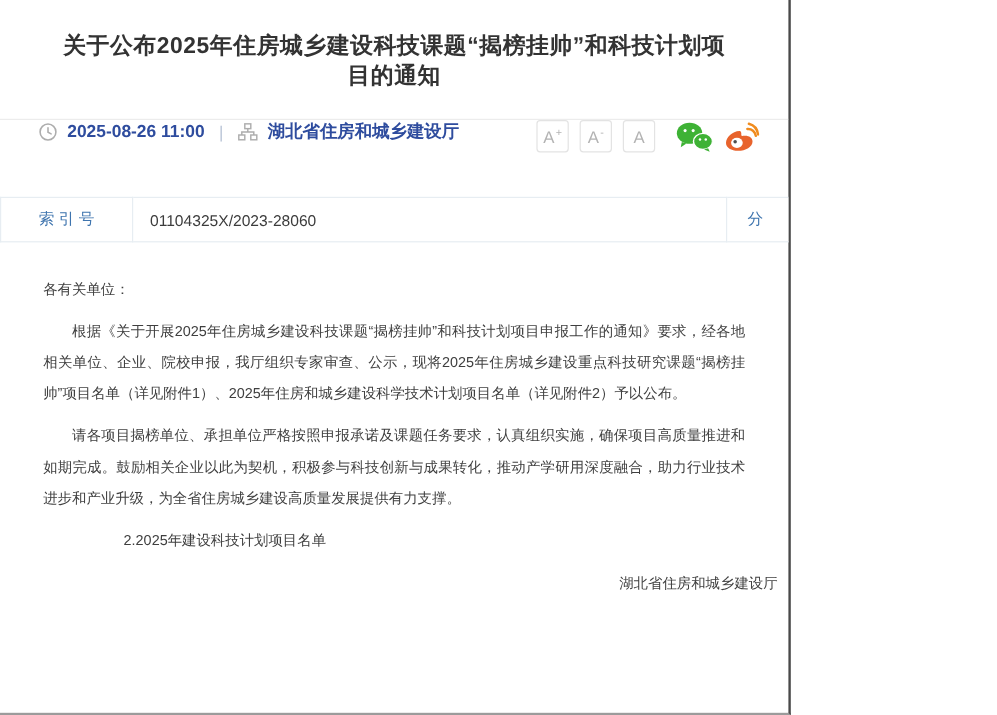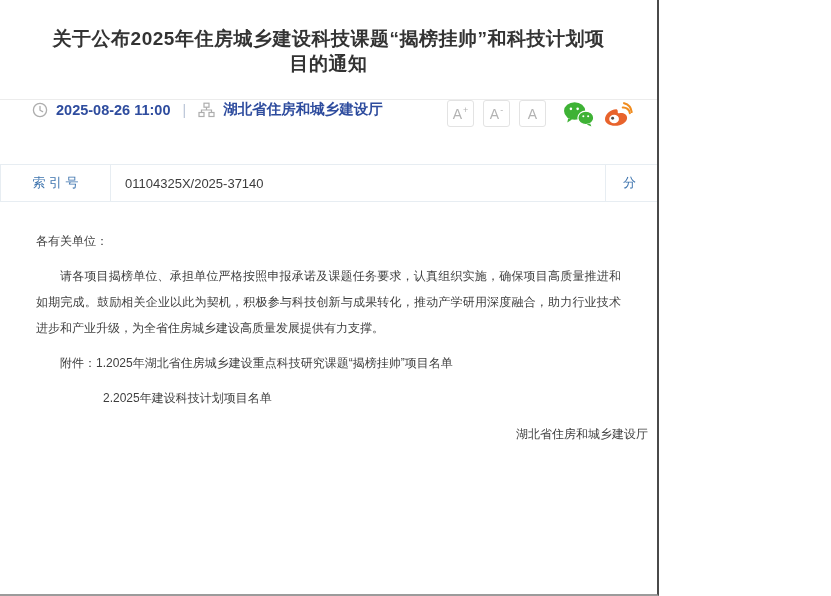--- a/index.html
+++ b/index.html
@@ -114,29 +114,29 @@
   <table class="info-table">
     <colgroup>
         <col class="c-lab1">
         <col class="c-val1">
         <col class="c-lab2">
         <col class="c-val2">
       </colgroup>
     <tbody>
       <tr>
         <td class="lab">索 引 号</td>
-        <td class="val">01104325X/2025-37140</td>
+        <td class="val">01104325X/2023-28060</td>
         <td class="lab">分　　类</td>
         <td class="val">城乡建设（含住房）</td>
       </tr>
     </tbody>
   </table>
 
   <div class="doc-body">
     <p class="salutation">各有关单位：</p>
+    <p class="para">根据《关于开展2025年住房城乡建设科技课题“揭榜挂帅”和科技计划项目申报工作的通知》要求，经各地相关单位、企业、院校申报，我厅组织专家审查、公示，现将2025年住房城乡建设重点科技研究课题“揭榜挂帅”项目名单（详见附件1）、2025年住房和城乡建设科学技术计划项目名单（详见附件2）予以公布。</p>
     <p class="para">请各项目揭榜单位、承担单位严格按照申报承诺及课题任务要求，认真组织实施，确保项目高质量推进和如期完成。鼓励相关企业以此为契机，积极参与科技创新与成果转化，推动产学研用深度融合，助力行业技术进步和产业升级，为全省住房城乡建设高质量发展提供有力支撑。</p>
-    <p class="attach-line-1">附件：1.2025年湖北省住房城乡建设重点科技研究课题“揭榜挂帅”项目名单</p>
     <p class="attach-line-2">2.2025年建设科技计划项目名单</p>
     <p class="sign-org">湖北省住房和城乡建设厅</p>
 
   </div>
 
 </div>
 
 </body></html>

